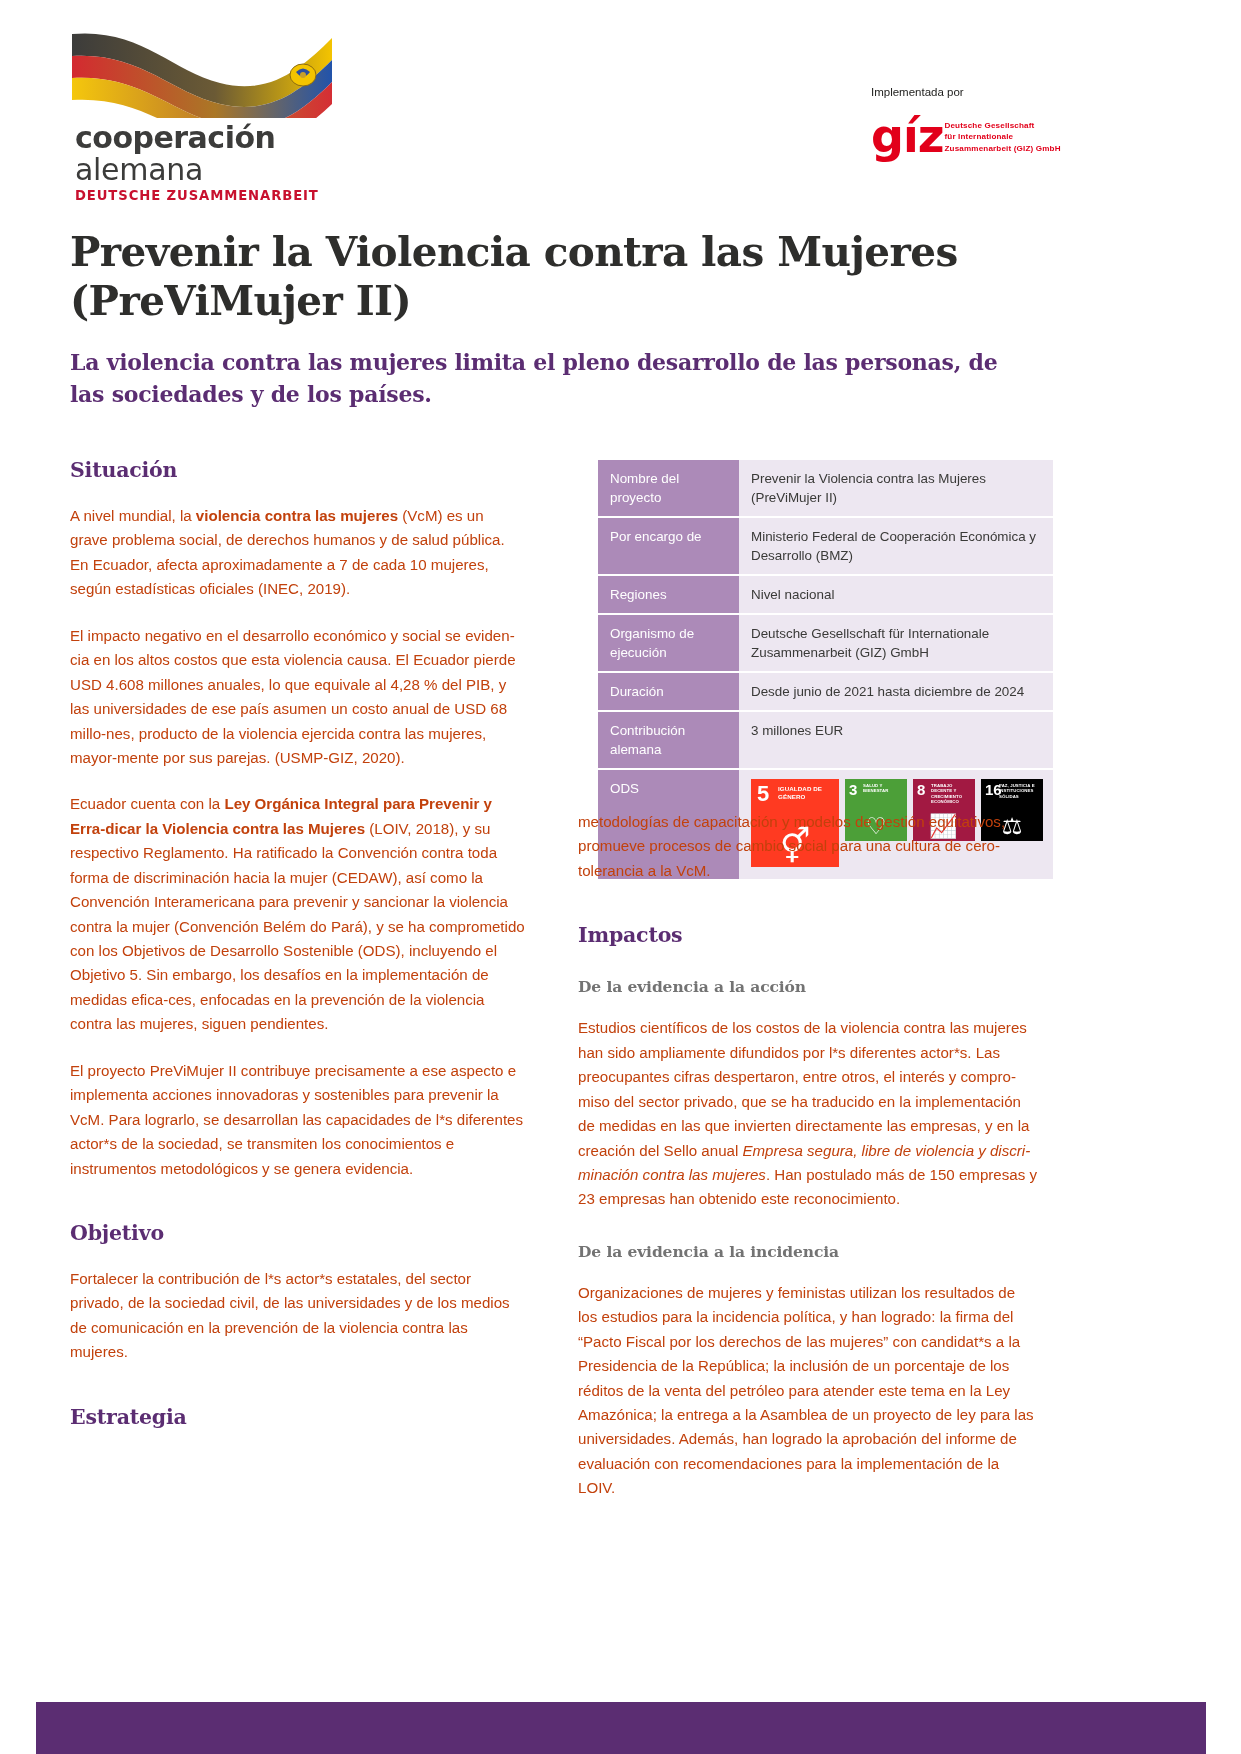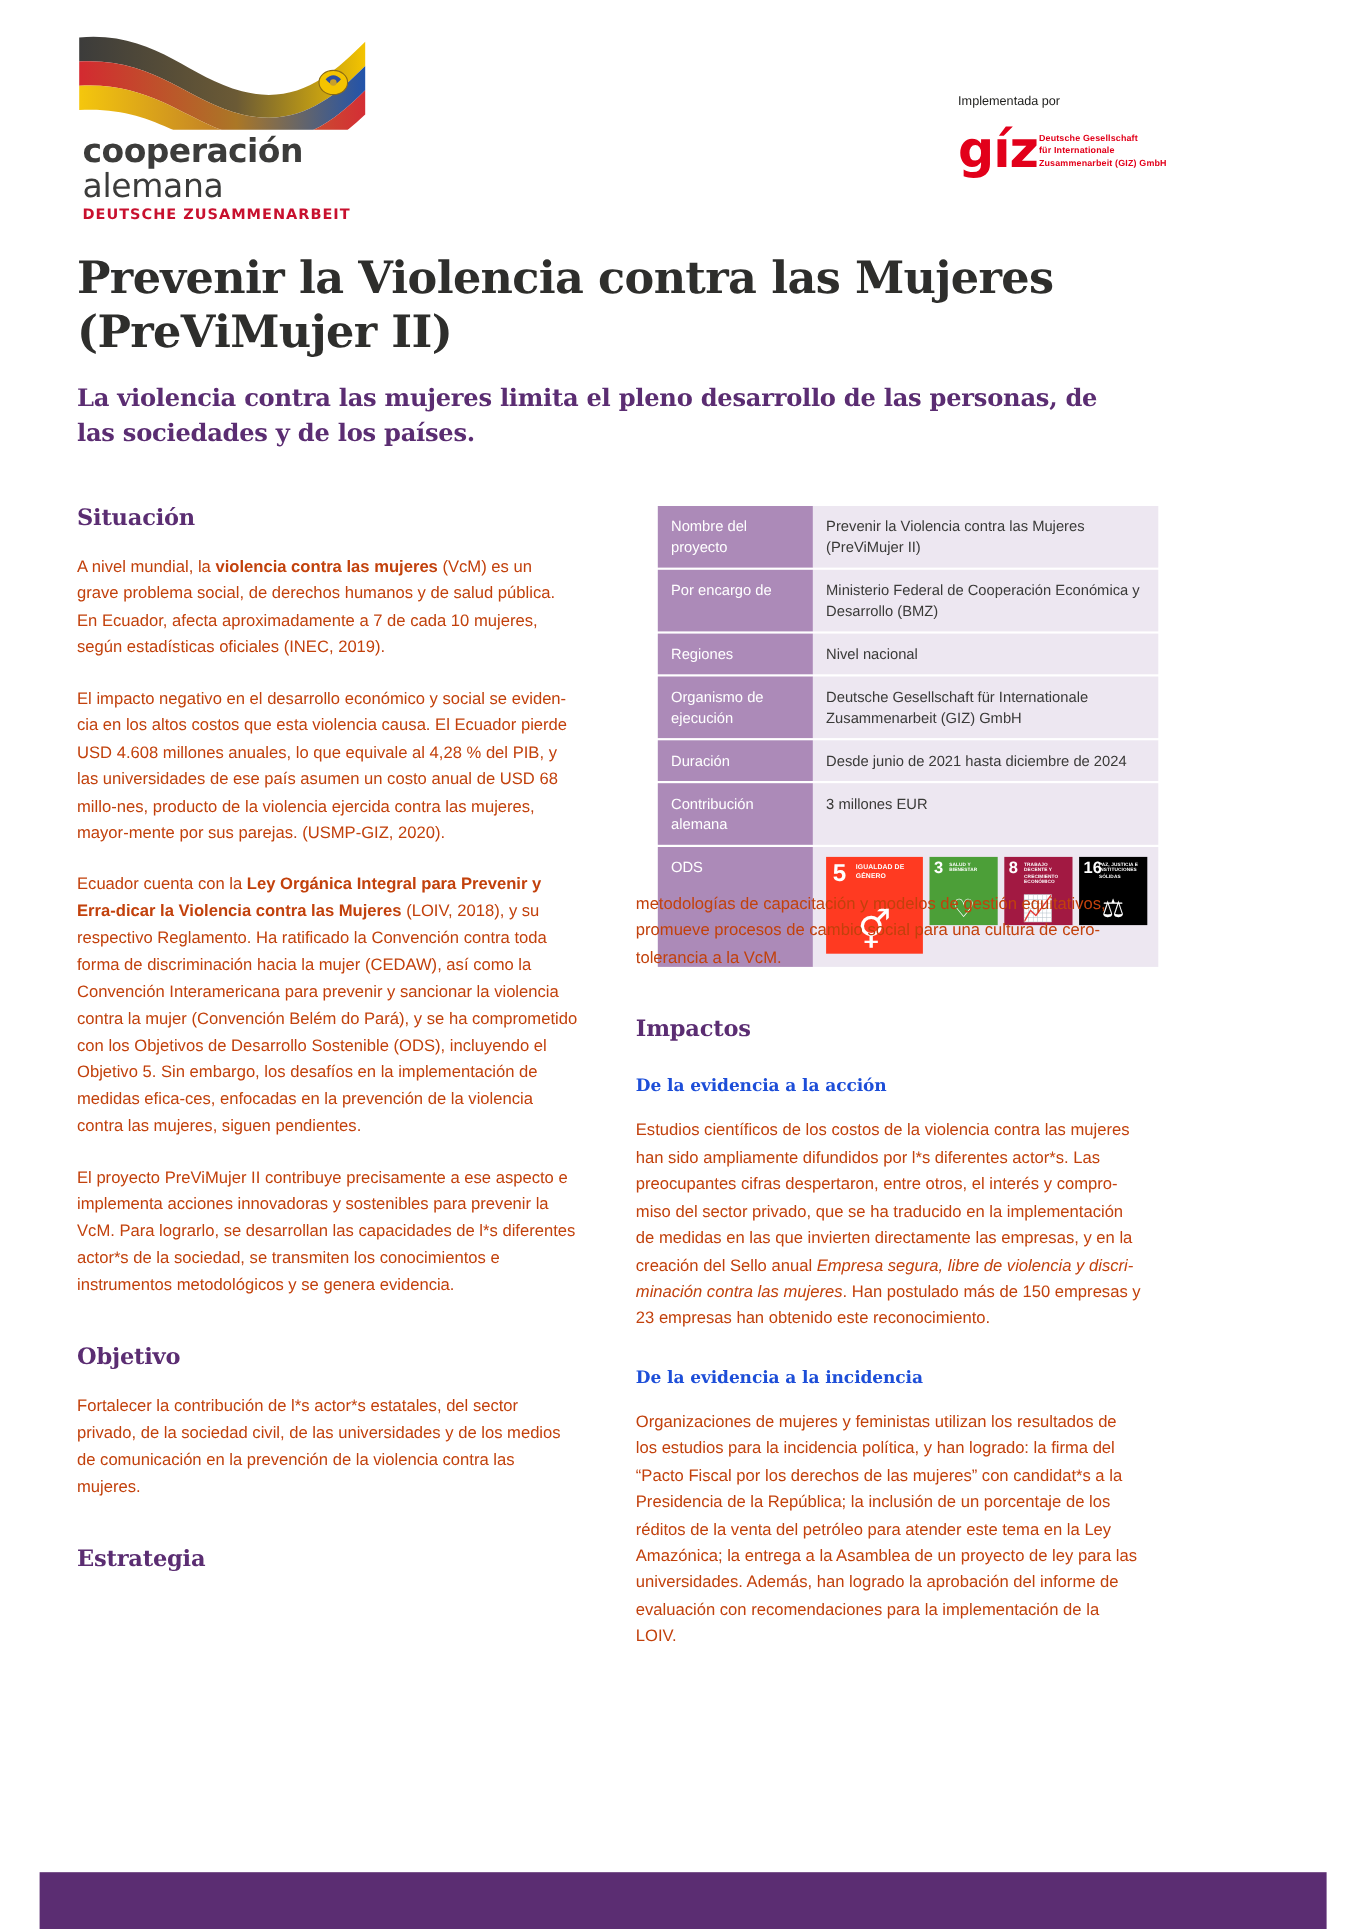--- a/index.html
+++ b/index.html
@@ -42,21 +42,21 @@
 
   
   .col-left  { position: absolute; left: 70px;  top: 458px; width: 455px; }
   .col-right { position: absolute; left: 578px; top: 458px; width: 455px; padding-left: 20px; }
   .col-right-text { position: absolute; left: 578px; top: 810px; width: 460px; }
 
   h2.sec { font-family: "DejaVu Serif", serif; font-size: 20.5px; font-weight: 700;
            color: #5b2d72; margin-bottom: 22px; letter-spacing: -0.2px; }
   h2.sec.spaced { margin-top: 40px; }
   h3.subsec { font-family: "DejaVu Serif", serif; font-size: 15.5px; font-weight: 700;
-              color: #1d4ed8; margin: 30px 0 20px 0; letter-spacing: -0.1px; }
+              color: #737373; margin: 30px 0 20px 0; letter-spacing: -0.1px; }
 
   p.body { font-family: "Liberation Sans", sans-serif; font-size: 15.1px; color: #c2410c;
            line-height: 1.62; margin-bottom: 22px; text-align: left; }
   p.body:last-child { margin-bottom: 0; }
   p.body b { font-weight: 700; }
   p.body i { font-style: italic; }
 
   
   .info-table { width: 455px; border-collapse: separate; border-spacing: 0 2px; }
   .info-table td { vertical-align: top; font-family: "Liberation Sans", sans-serif;

